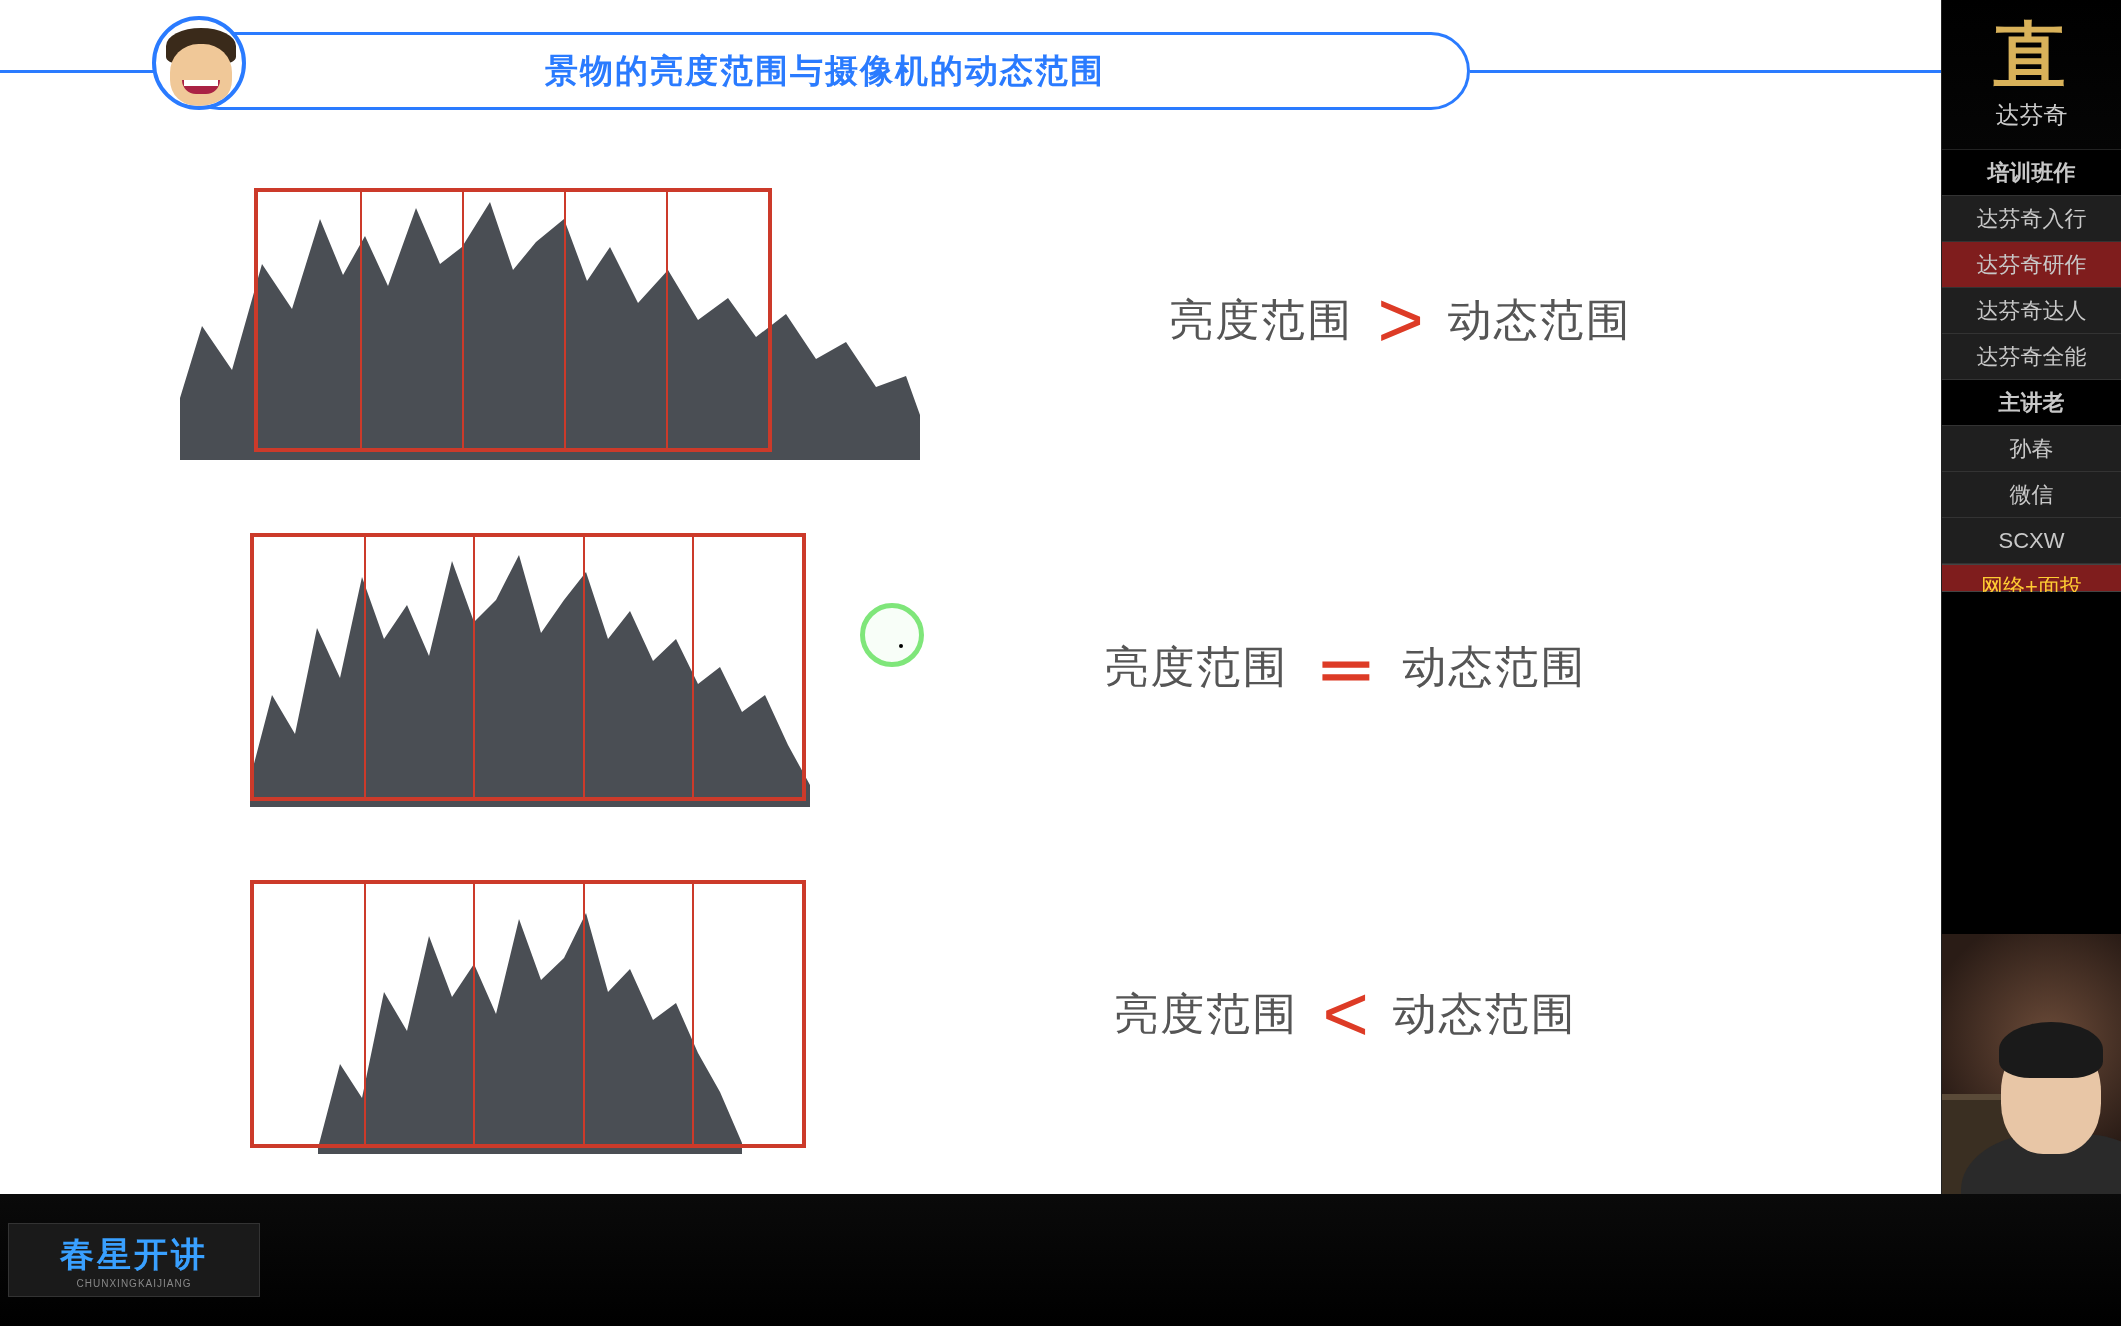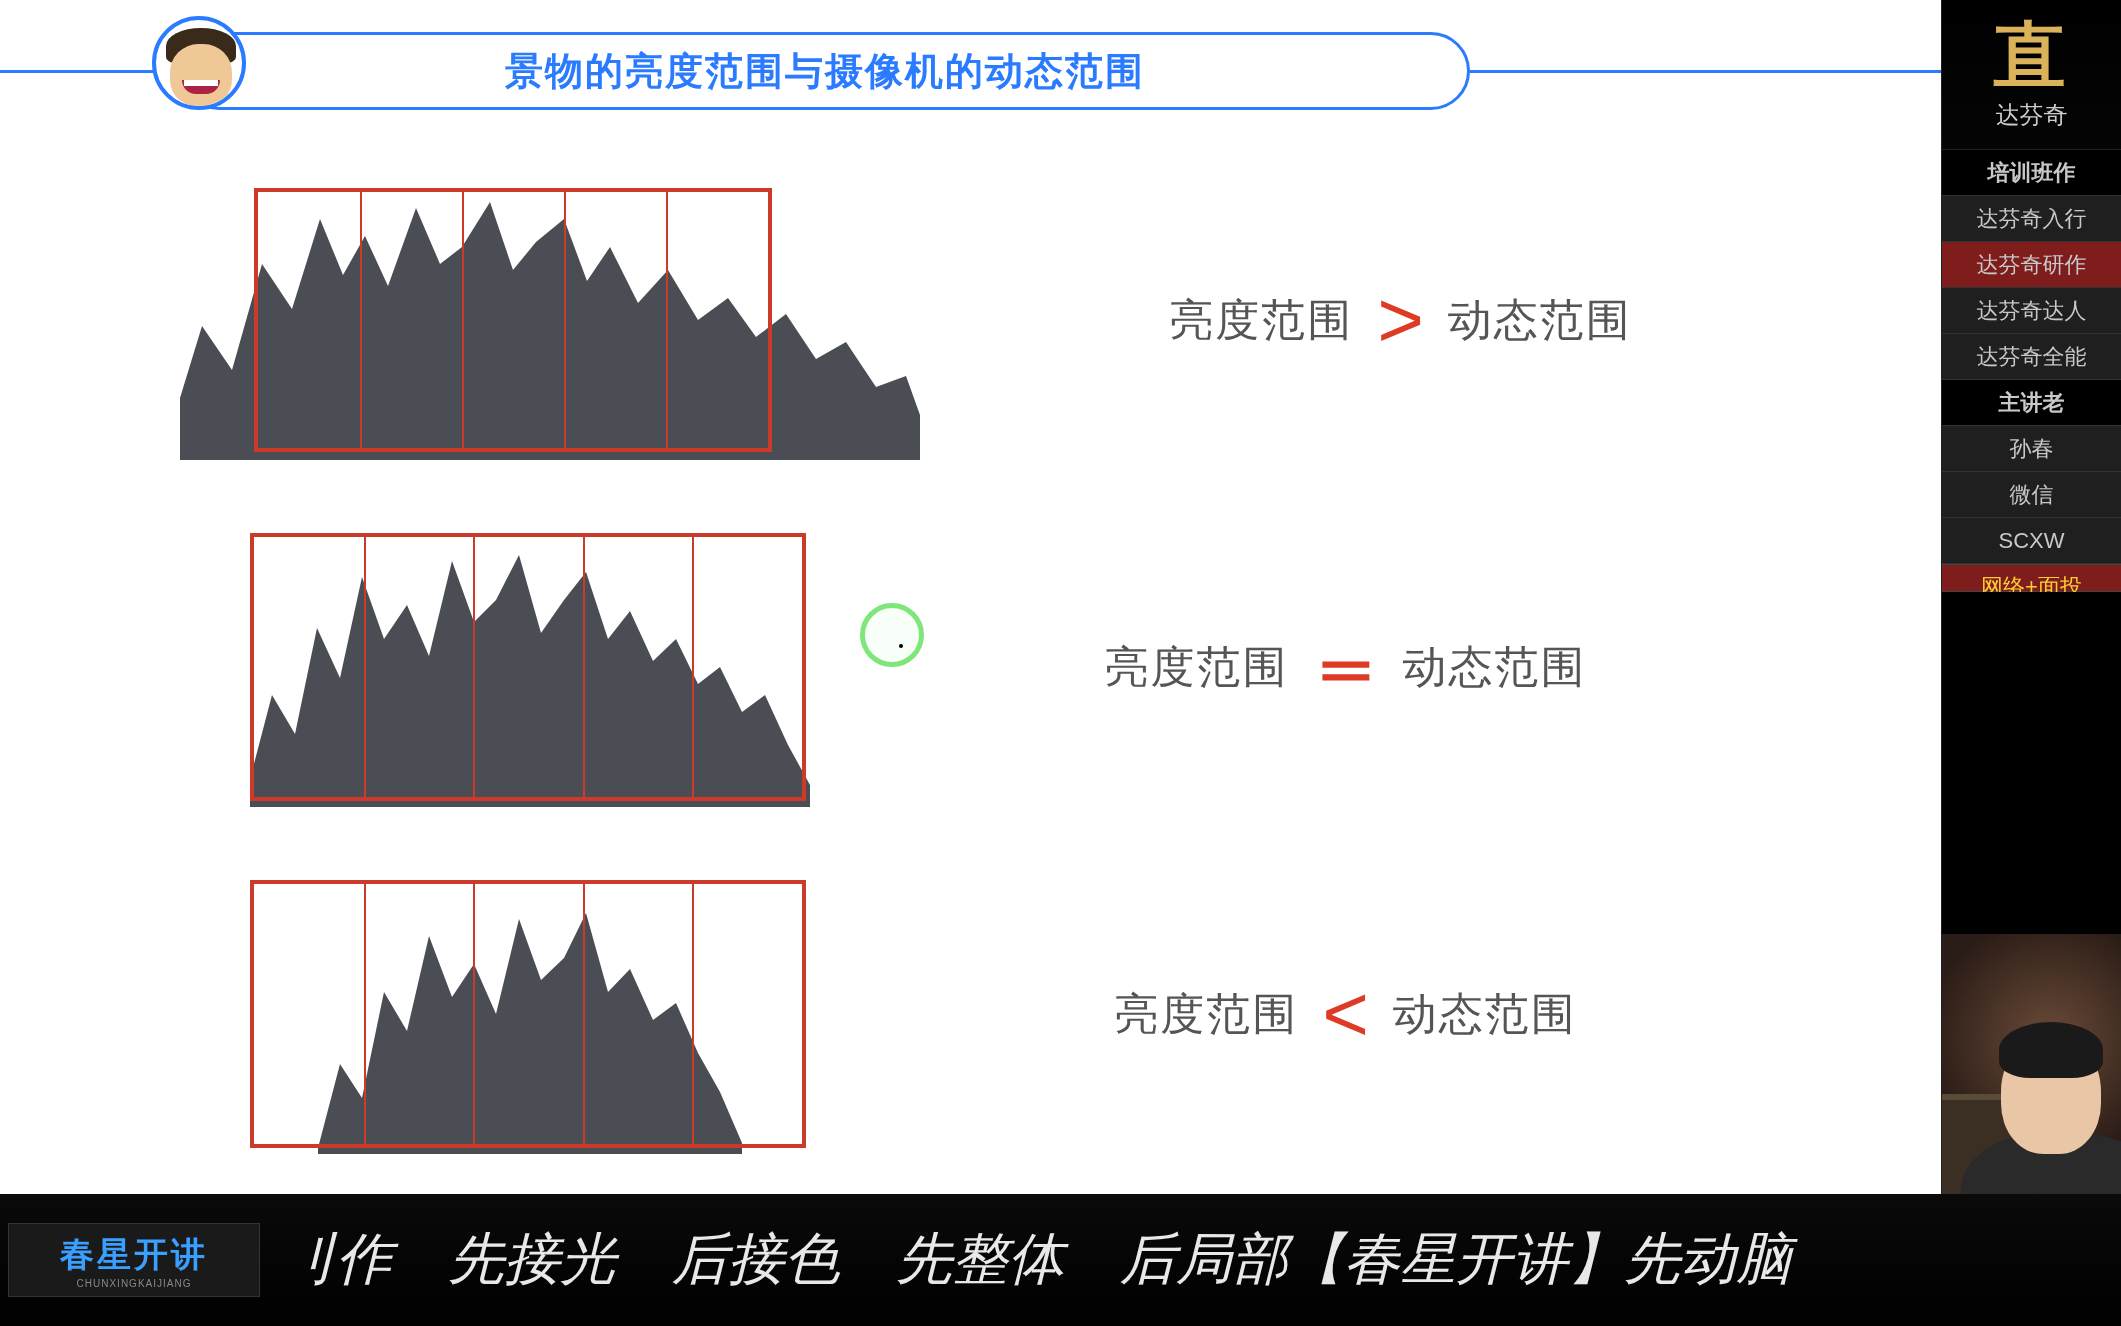--- a/index.html
+++ b/index.html
@@ -93,21 +93,21 @@
   
   .header-zone {
     position: relative; height:150px;
   }
   .title-pill {
     position:absolute; left:180px; top:32px;
     width:1290px; height:78px;
     border:3px solid #2a7bff; border-radius:40px;
     display:flex; align-items:center; justify-content:center;
   }
-  .title-pill span { color:#2a7bff; font-size:38px; font-weight:bold; letter-spacing:2px; }
+  .title-pill span { color:#2a7bff; font-size:33px; font-weight:bold; letter-spacing:2px; }
   .title-line-left { position:absolute; left:0; top:70px; width:180px; height:3px; background:#2a7bff; }
   .title-line-right { position:absolute; left:1470px; top:70px; right:0; height:3px; background:#2a7bff; }
   .avatar {
     position:absolute; left:152px; top:16px; width:94px; height:94px;
     border-radius:50%; background:#fff; border:4px solid #2a7bff; z-index:2; overflow:hidden;
   }
   .avatar .face { position:absolute; left:14px; top:24px; width:62px; height:62px; background:#f0c898; border-radius:46% 46% 42% 42%; }
   .avatar .hair2 { position:absolute; left:10px; top:8px; width:70px; height:36px; background:#3a2a1a; border-radius:50% 50% 20% 20%; }
   .avatar .mouth { position:absolute; left:26px; top:60px; width:38px; height:14px; background:#a24; border-radius:0 0 20px 20px; }
   .avatar .teeth { position:absolute; left:28px; top:60px; width:34px; height:6px; background:#fff; }
@@ -259,15 +259,14 @@
         </div>
       </div>
     </div>
   </div>
 
   <div class="marquee">
     <div class="logo-box">
       <div class="cn">春星开讲</div>
       <div class="en">CHUNXINGKAIJIANG</div>
     </div>
-    <div class="text">刂作　先接光　后接色　先整体　后局部【春星开讲】先动脑</div>
   </div>
 </div>
 
 </body></html>

